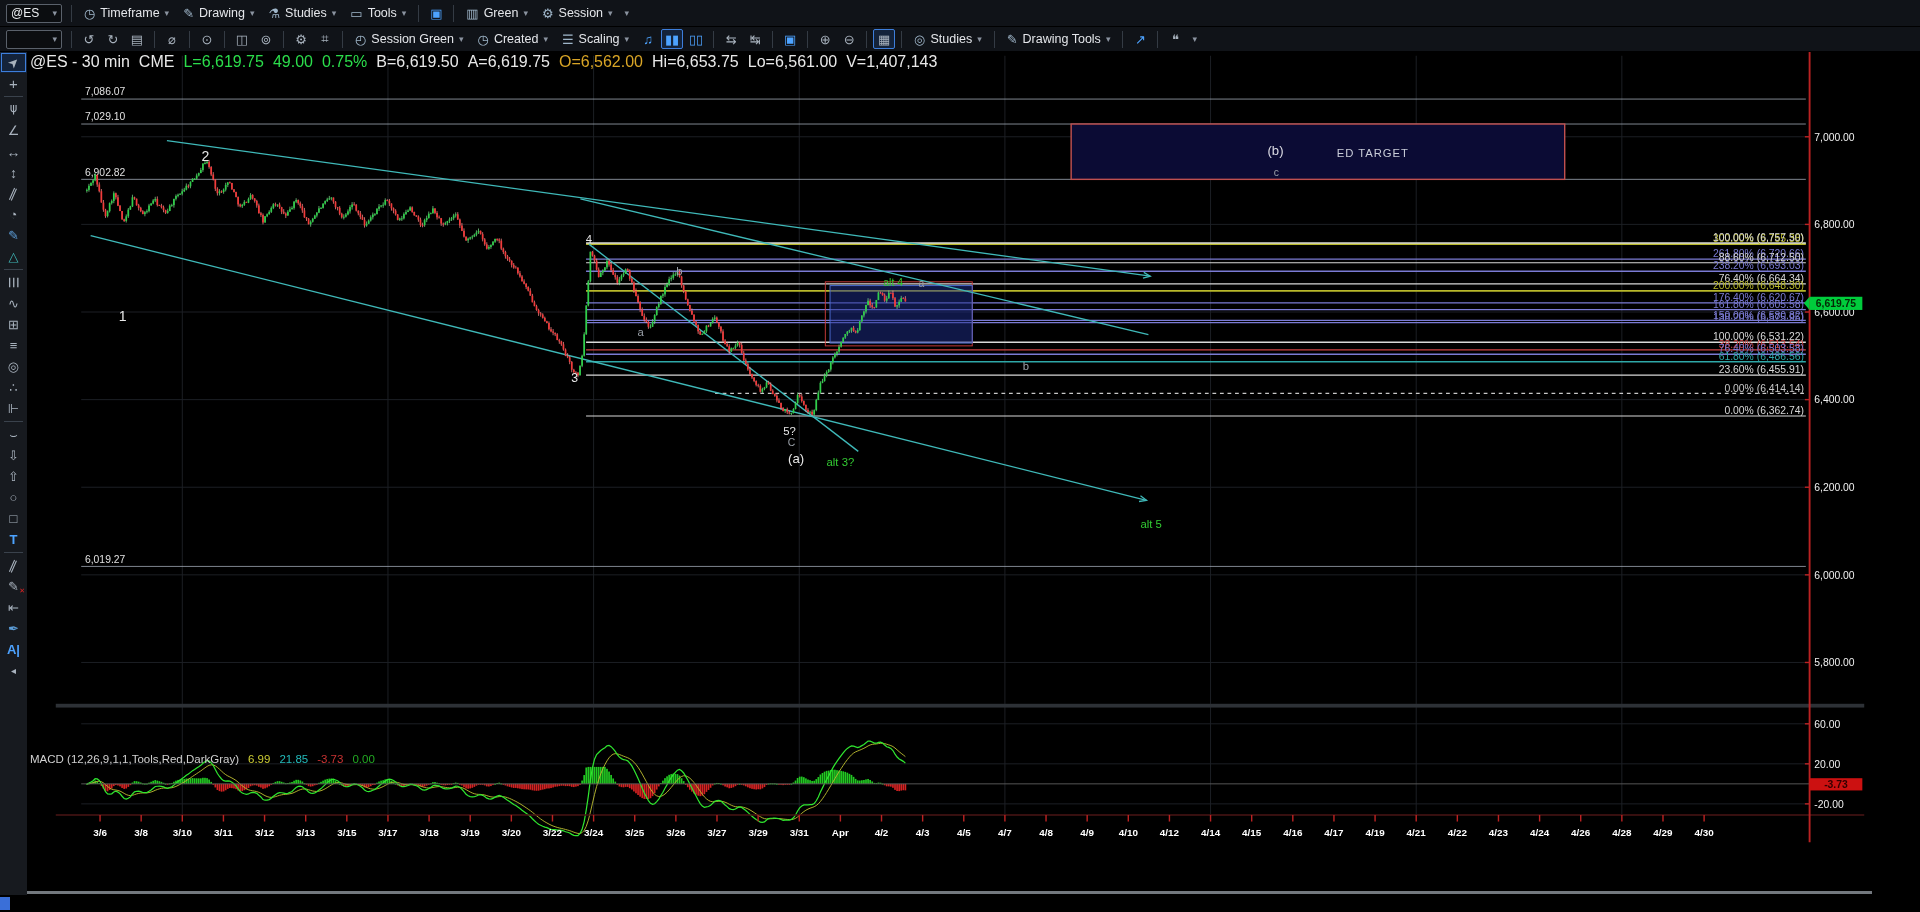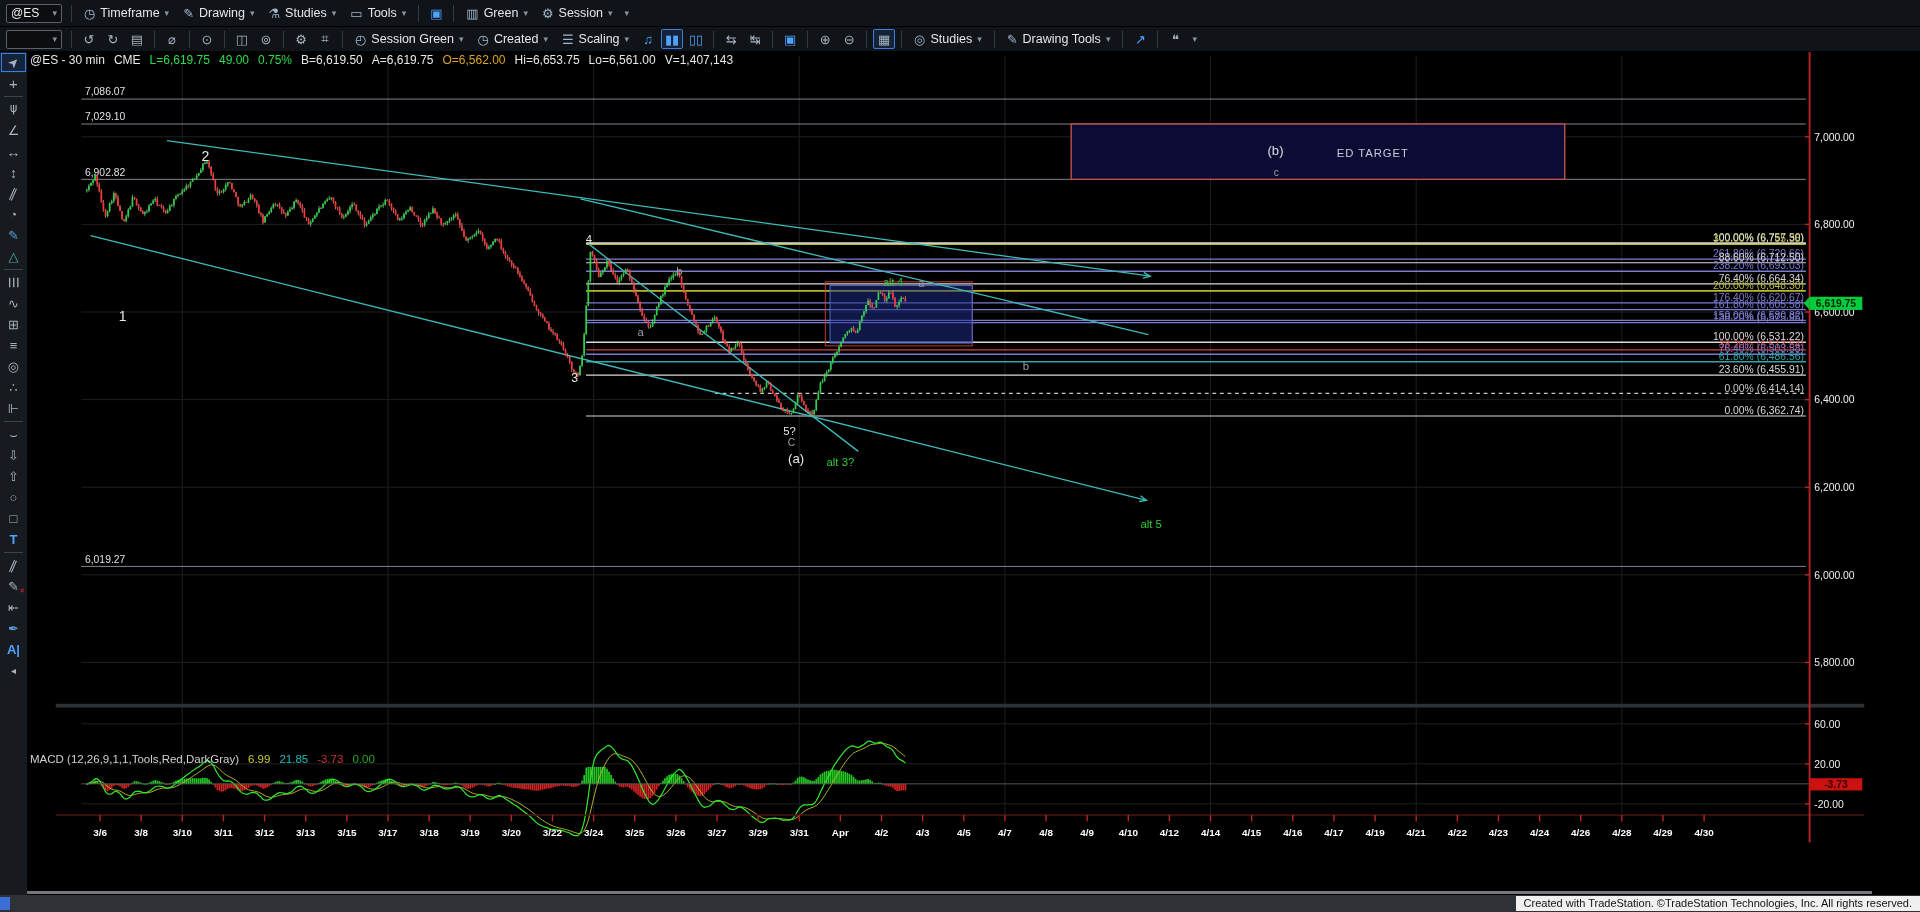--- a/index.html
+++ b/index.html
@@ -26,21 +26,21 @@
 
   
   .sidebar { position:absolute; left:0; top:52px; width:27px; height:843px; background:#171a1f; z-index:5; }
   .sb-item { width:27px; height:21px; display:flex; align-items:center; justify-content:center;
              color:#a8b2bd; font-size:13px; position:relative; }
   .sb-item.active { outline:1px solid #3d7edb; outline-offset:-2px; background:#14233a; }
   .sb-sep { width:19px; height:1px; background:#3a424c; margin:2px auto; }
   .sb-extra { position:absolute; right:2px; bottom:2px; font-size:7px; }
 
   
-  .symbol-line { position:absolute; left:30px; top:53px; z-index:4; font-size:12px; white-space:nowrap; }
+  .symbol-line { position:absolute; left:30px; top:53px; z-index:4; font-size:16px; white-space:nowrap; }
   .symbol-line span { margin-right:9px; }
   .macd-line { position:absolute; left:30px; top:753px; z-index:4; font-size:11.5px; white-space:nowrap; }
   .macd-line span { margin-right:9px; }
 
   .scroll-strip { position:absolute; left:27px; top:891px; width:1845px; height:3px; background:#9aa0a8; opacity:.75; z-index:4; }
   .status-bar { position:absolute; left:0; top:895px; width:1920px; height:17px; background:#2e3237;
                 display:flex; justify-content:flex-end; align-items:center; z-index:6; }
   .attribution { background:#f0f0f0; color:#111; font-size:11px; height:15px; line-height:15px; padding:0 8px; margin:1px 0; }
   .corner-chip { position:absolute; left:0; top:897px; width:10px; height:13px; background:#3a6fd8; z-index:7; }
 
@@ -1640,17 +1640,14 @@
       <line x1="1706.346" y1="862" x2="1706.346" y2="869" stroke="#bb2222" stroke-width="1.5"></line>
       <text x="1706.346" y="884" fill="#ffffff" font-size="10.5" font-weight="bold" text-anchor="middle">4/29</text>
       <line x1="1750.0130000000001" y1="862" x2="1750.0130000000001" y2="869" stroke="#bb2222" stroke-width="1.5"></line>
       <text x="1750.0130000000001" y="884" fill="#ffffff" font-size="10.5" font-weight="bold" text-anchor="middle">4/30</text>
     </svg>
 
   <div class="symbol-line" id="symline"><span style="color: rgb(232, 232, 232);">@ES - 30 min</span><span style="color: rgb(232, 232, 232);">CME</span><span style="color: rgb(43, 221, 75);">L=6,619.75</span><span style="color: rgb(43, 221, 75);">49.00</span><span style="color: rgb(43, 221, 75);">0.75%</span><span style="color: rgb(232, 232, 232);">B=6,619.50</span><span style="color: rgb(232, 232, 232);">A=6,619.75</span><span style="color: rgb(217, 165, 38);">O=6,562.00</span><span style="color: rgb(232, 232, 232);">Hi=6,653.75</span><span style="color: rgb(232, 232, 232);">Lo=6,561.00</span><span style="color: rgb(232, 232, 232);">V=1,407,143</span></div>
   <div class="macd-line" id="macdline"><span style="color: rgb(208, 208, 208);">MACD (12,26,9,1,1,Tools,Red,DarkGray)</span><span style="color: rgb(204, 204, 51);">6.99</span><span style="color: rgb(34, 187, 187);">21.85</span><span style="color: rgb(204, 51, 51);">-3.73</span><span style="color: rgb(34, 170, 34);">0.00</span></div>
 
   <div class="scroll-strip"></div>
-  <div class="status-bar">
-    <div class="attribution">Created with TradeStation. ©TradeStation Technologies, Inc. All rights reserved.</div>
-  </div>
   <div class="corner-chip"></div>
 </div>
 
 </body></html>

